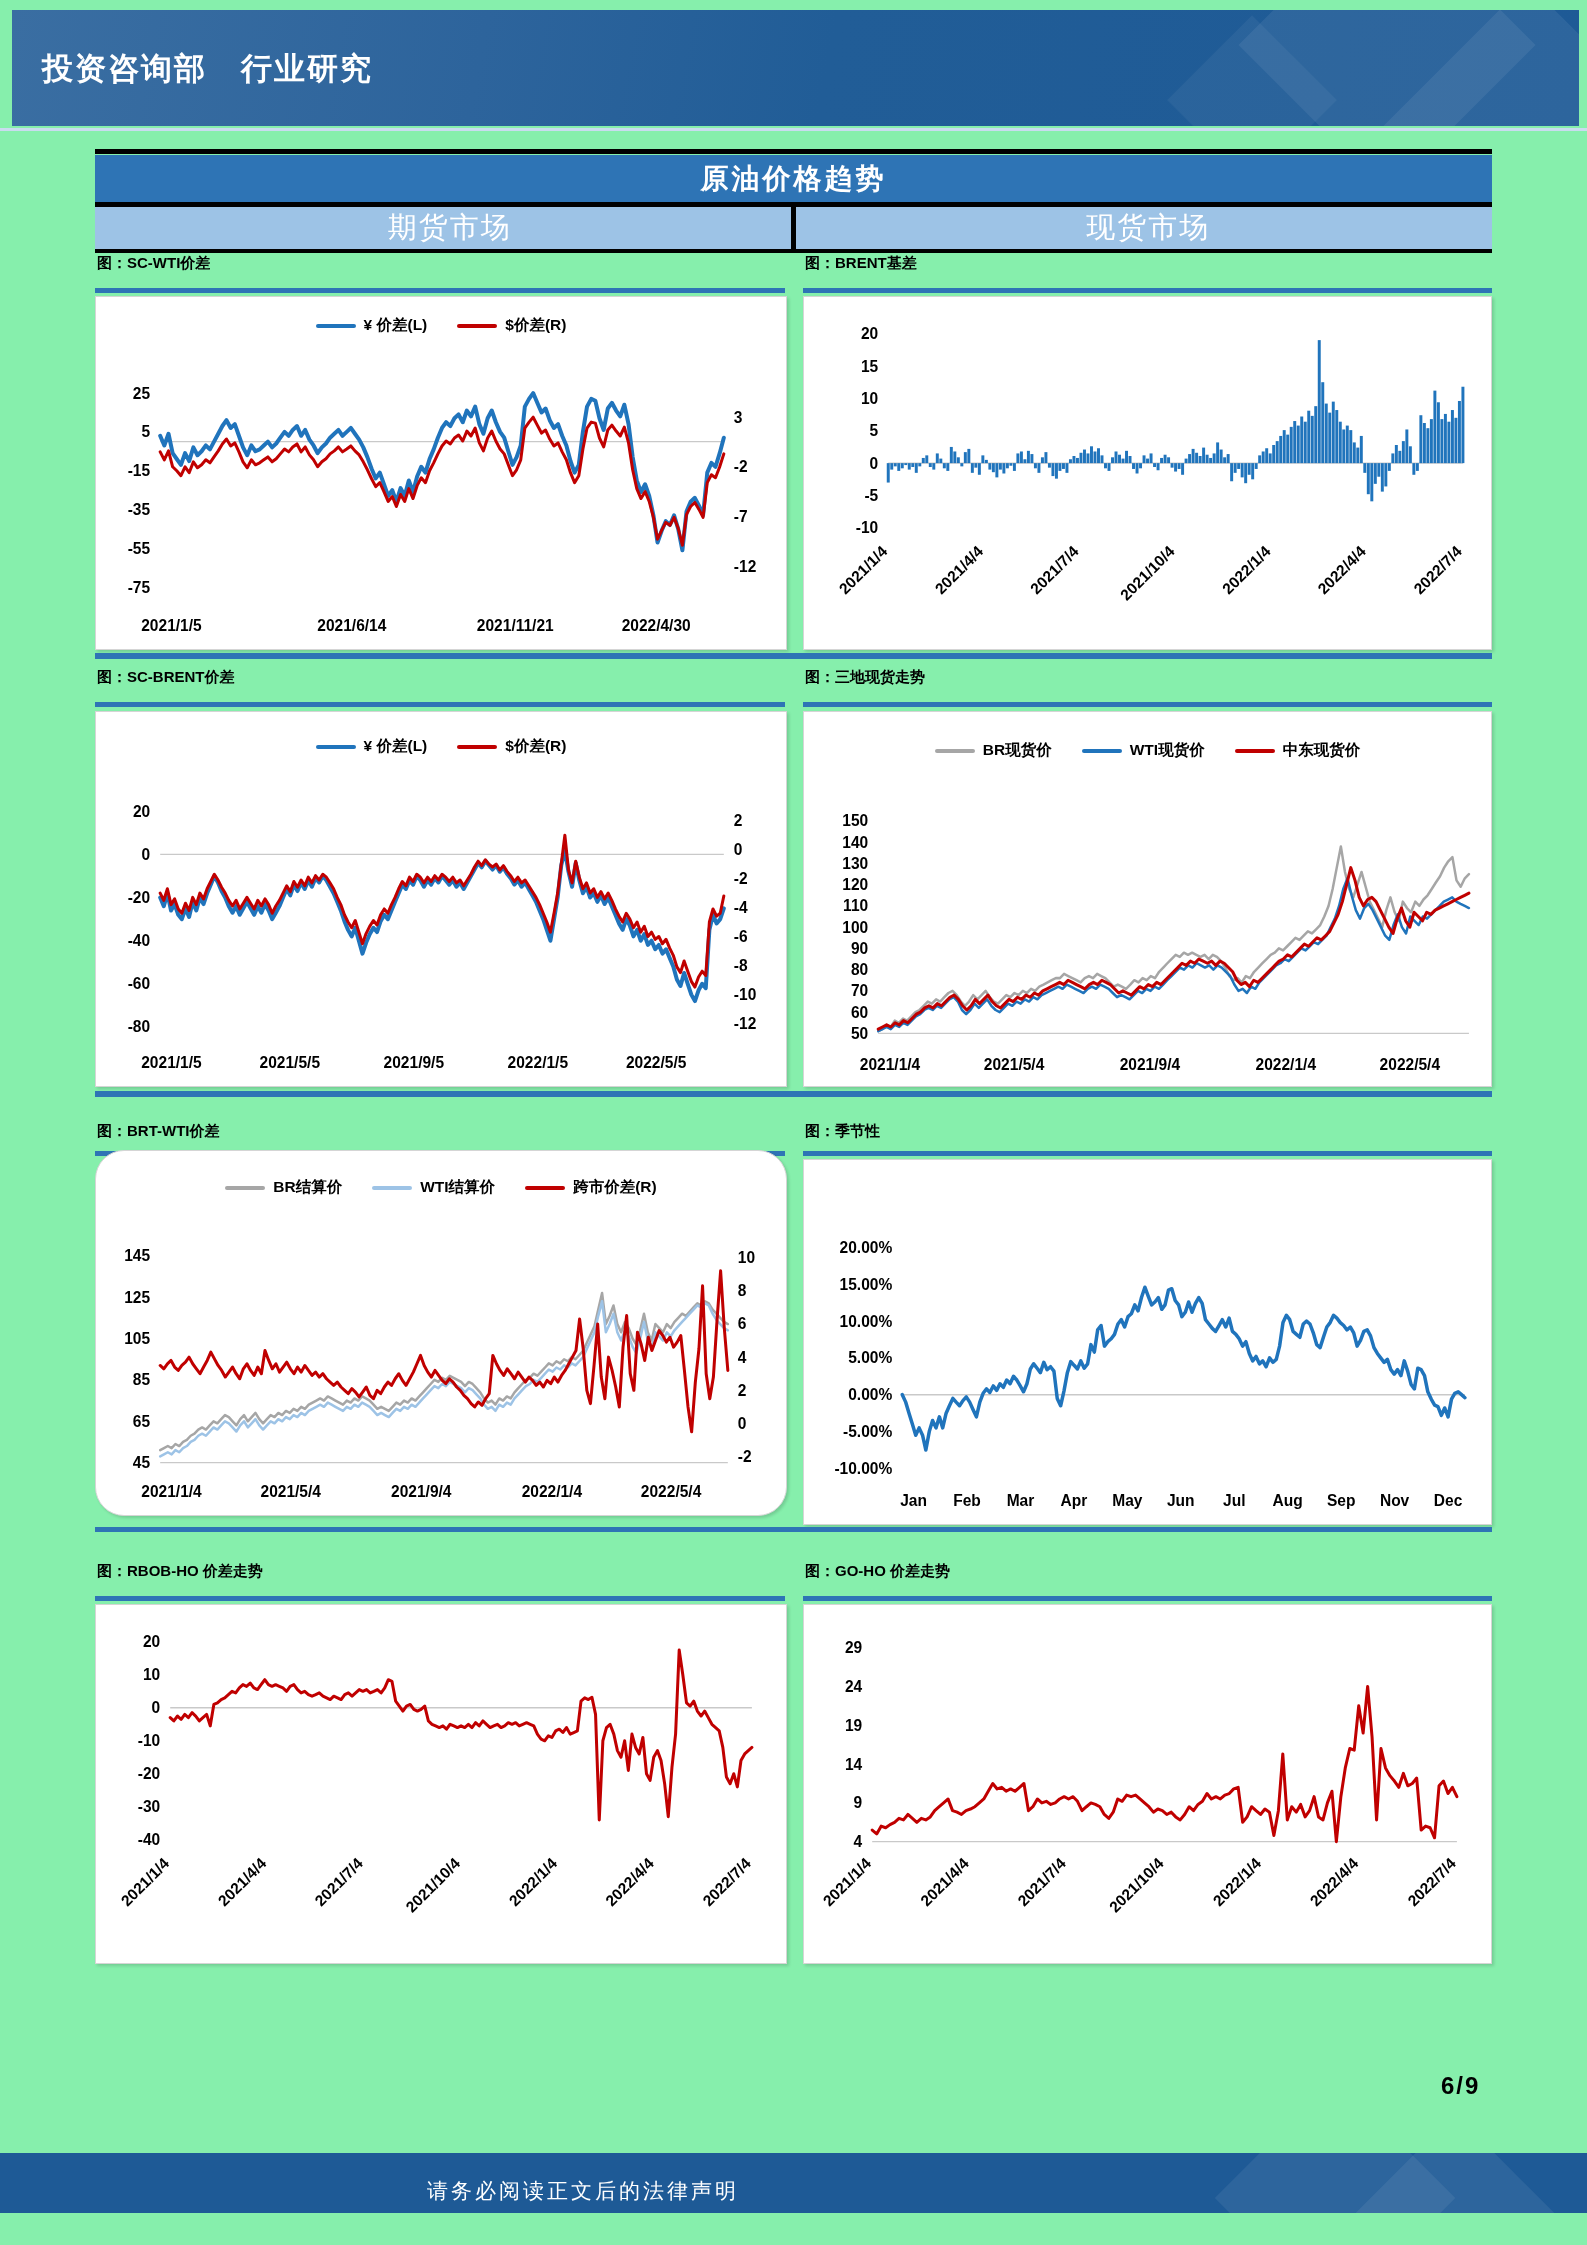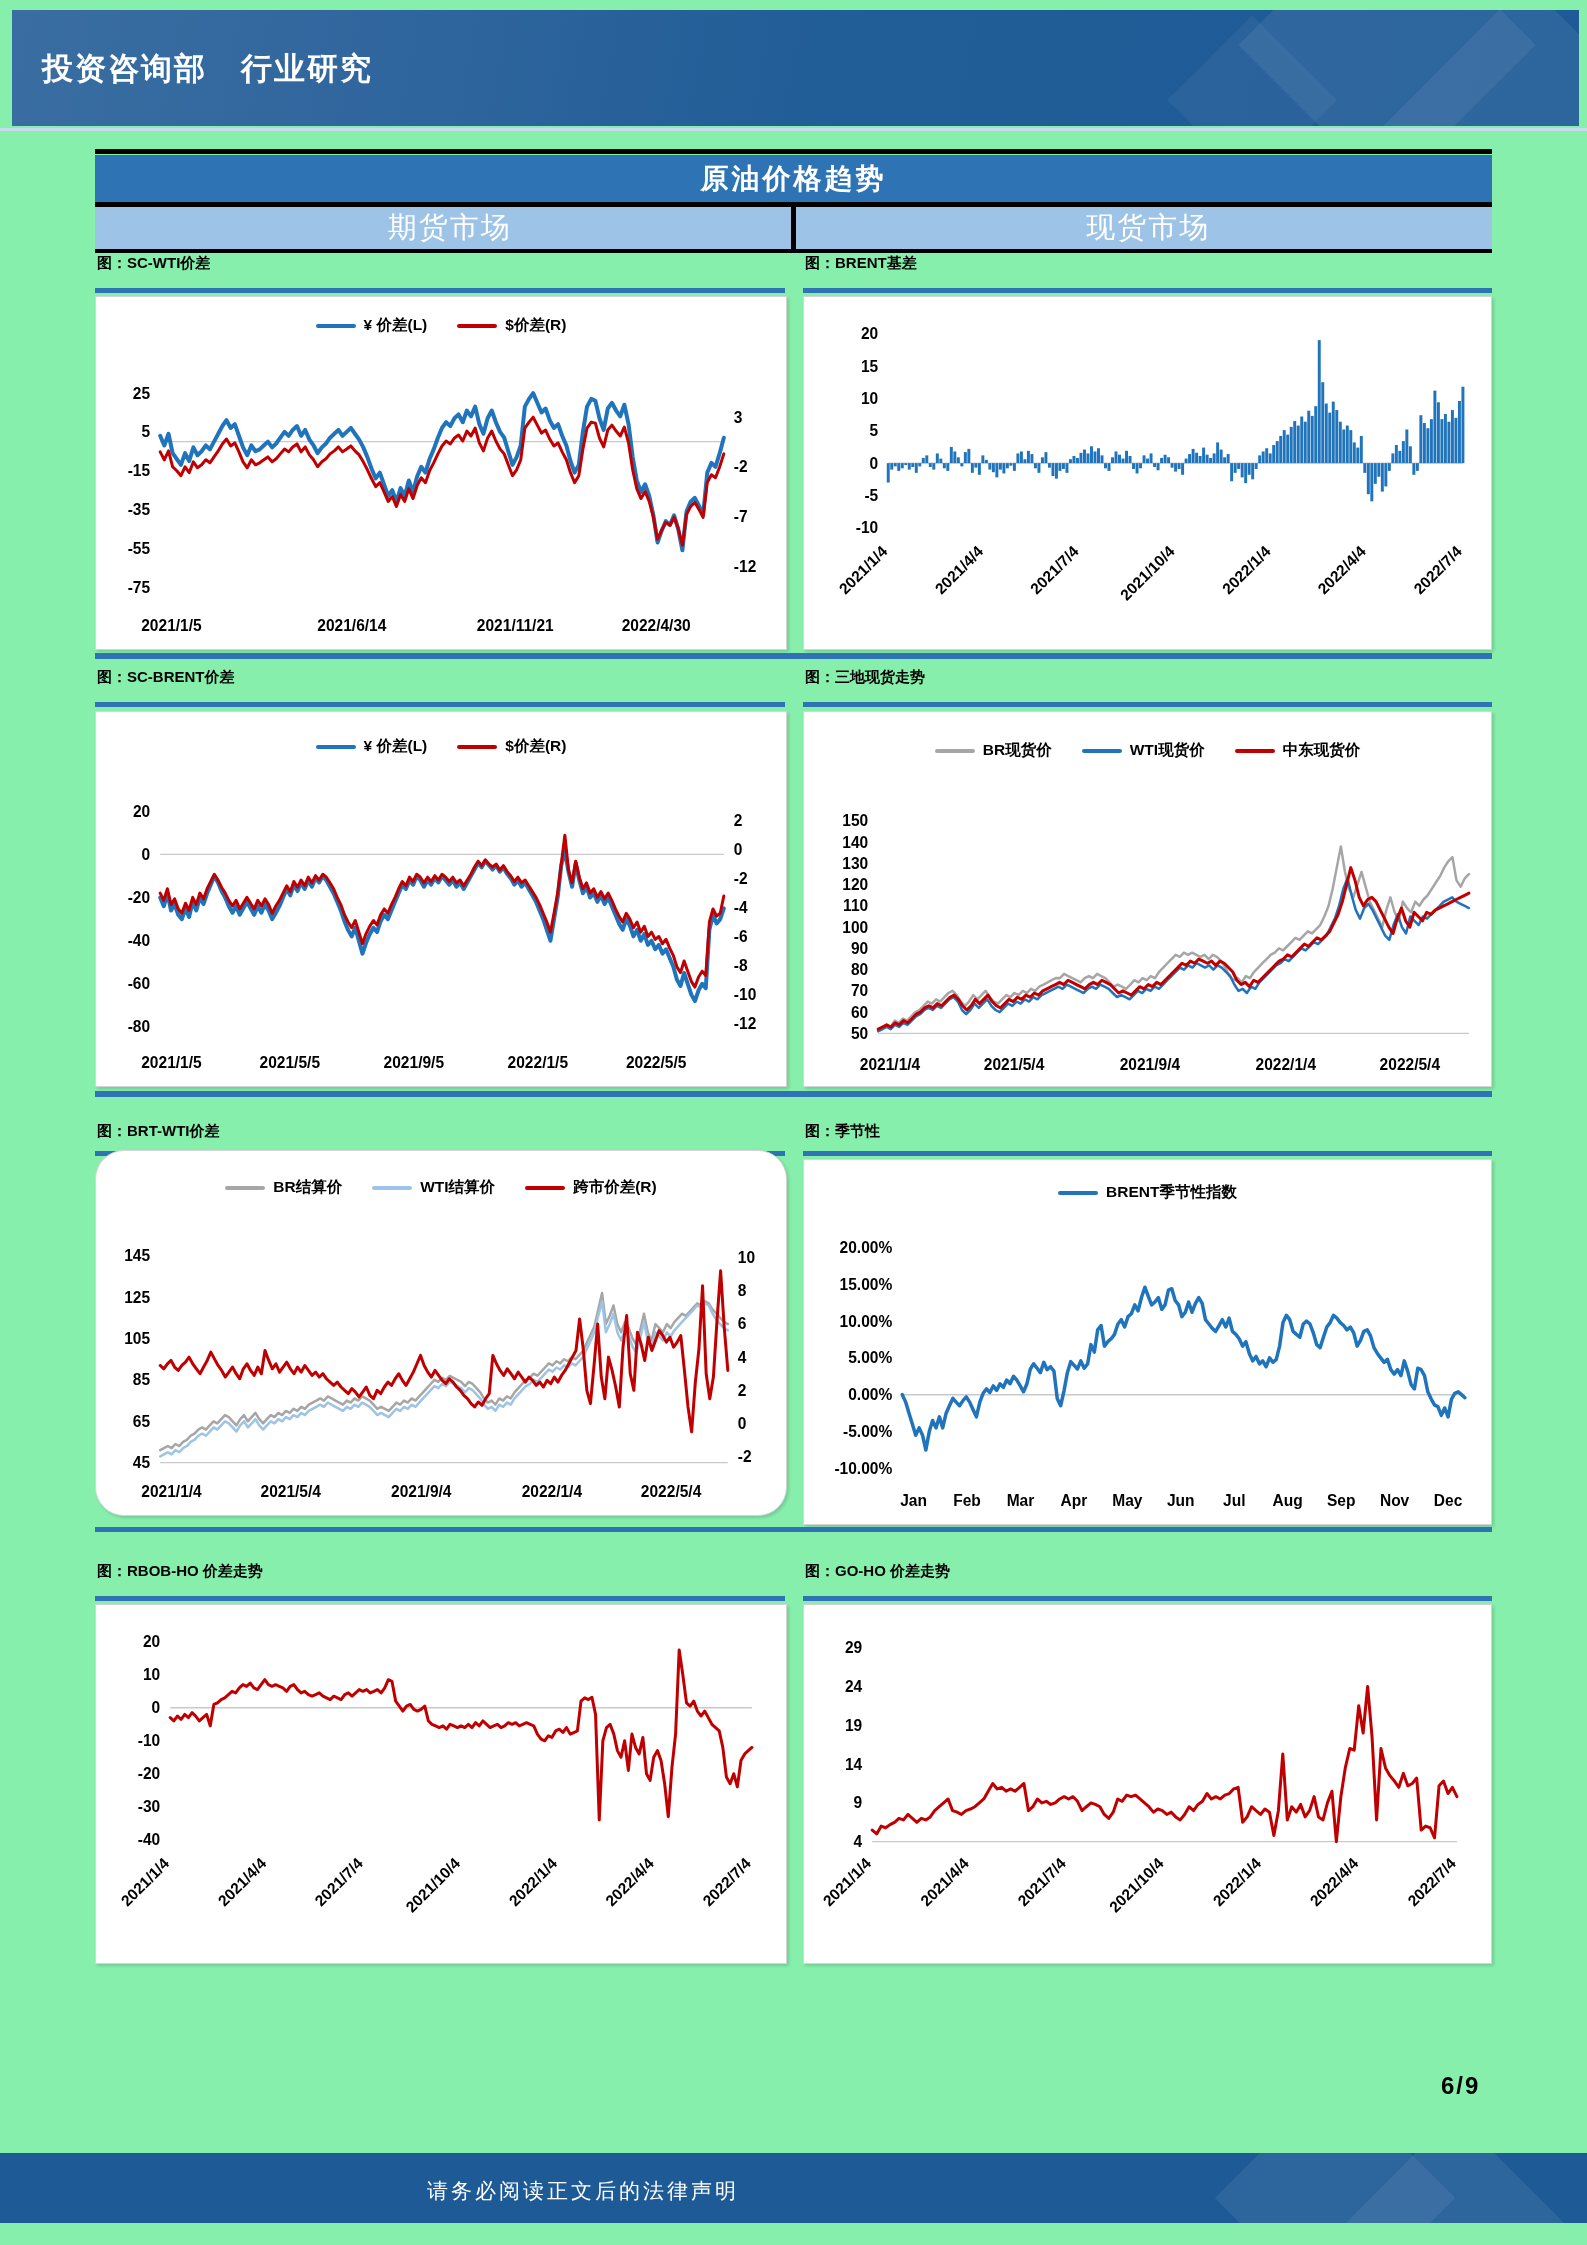--- a/index.html
+++ b/index.html
@@ -35,21 +35,21 @@
   .frame{position:absolute;background:#fff;border:1px solid #d5d5d5;box-shadow:2px 2px 3px rgba(0,0,0,0.14);}
   .frame svg.chart{position:absolute;left:0;top:0;width:100%;height:100%;}
   svg.chart text{font-family:"Liberation Sans",sans-serif;font-weight:bold;font-size:15.5px;fill:#000;}
   .legend{position:absolute;left:0;right:0;display:flex;justify-content:center;gap:30px;
           font-weight:bold;font-size:15.5px;color:#000;z-index:2;}
   .legend .li{display:flex;align-items:center;}
   .legend .sw{display:inline-block;width:40px;height:4px;margin-right:8px;border-radius:2px;}
 
   
   .pagenum{position:absolute;left:1441px;top:2072px;font-weight:bold;font-size:24px;letter-spacing:2px;color:#000;}
-  .footer{position:absolute;left:0;top:2153px;width:1587px;height:70px;background:#1E5A96;overflow:hidden;}
+  .footer{position:absolute;left:0;top:2153px;width:1587px;height:60px;background:#1E5A96;overflow:hidden;}
   .footer-text{position:absolute;left:427px;top:0;height:75px;display:flex;align-items:center;
                color:#fff;font-family:"Liberation Serif",serif;font-size:21px;letter-spacing:3px;}
 </style>
 </head>
 <body>
 
 <div class="page">
 
   <div class="hdr">
     <div class="dia" style="left:1270px;top:-70px;width:210px;height:210px;"></div>
@@ -418,26 +418,20 @@
         <text x="194.18" y="344" text-anchor="middle">2021/5/4</text>
         <text x="324.36" y="344" text-anchor="middle">2021/9/4</text>
         <text x="454.53999999999996" y="344" text-anchor="middle">2022/1/4</text>
         <text x="573.4000000000001" y="344" text-anchor="middle">2022/5/4</text>
       </svg>
   </div>
 
   <div class="cell-title" style="left:805px;top:1122px;">图：季节性</div>
   <div class="title-rule" style="left:803px;top:1151px;width:689px;"></div>
   <div class="frame" style="left:803px;top:1159px;width:687px;height:364px;">
-    <div class="legend" style="top: 22px;">
-        <span class="li">
-          <span class="sw" style="background: rgb(32, 116, 188);"></span>
-          <span>BRENT季节性指数</span>
-        </span>
-      </div>
     <svg class="chart" preserveAspectRatio="none" viewBox="0 0 685 362">
         <line x1="98" x2="659" y1="233.44615384615383" y2="233.44615384615383" stroke="#c9c9c9" stroke-width="1.3"></line>
         <polyline points="98.0,233.4 101.4,240.8 104.7,251.8 108.1,262.7 111.4,273.7 114.8,266.4 118.2,273.7 121.5,288.4 124.9,270.1 128.2,259.1 131.6,266.4 135.0,255.4 138.3,266.4 141.7,251.8 145.0,244.4 148.4,237.1 151.7,240.8 155.1,244.4 158.5,239.3 161.8,235.6 165.2,240.8 168.5,248.1 171.9,255.4 175.3,240.8 178.6,232.0 182.0,227.6 185.3,231.2 188.7,224.7 192.1,229.1 195.4,222.5 198.8,226.1 202.1,218.8 205.5,222.5 208.9,215.1 212.2,218.8 215.6,224.7 218.9,230.5 222.3,222.5 225.7,207.8 229.0,202.7 232.4,207.1 235.7,211.5 239.1,201.2 242.4,208.5 245.8,205.6 249.2,210.0 252.5,237.1 255.9,244.4 259.2,229.8 262.6,211.5 266.0,200.5 269.3,204.2 272.7,207.8 276.0,199.8 279.4,207.1 282.8,202.7 286.1,183.6 289.5,191.0 292.8,169.0 296.2,164.6 299.6,185.1 302.9,180.7 306.3,177.8 309.6,173.4 313.0,163.1 316.4,158.8 319.7,166.1 323.1,155.8 326.4,152.9 329.8,144.1 333.1,150.0 336.5,136.8 339.9,126.5 343.2,135.3 346.6,144.1 349.9,141.2 353.3,136.8 356.7,148.5 360.0,144.1 363.4,129.5 366.7,128.0 370.1,139.7 373.5,144.1 376.8,155.8 380.2,151.4 383.5,141.2 386.9,151.4 390.3,142.6 393.6,136.8 397.0,142.6 400.3,158.8 403.7,163.1 407.1,167.5 410.4,170.5 413.8,164.6 417.1,158.8 420.5,166.1 423.9,157.3 427.2,170.5 430.6,173.4 433.9,177.8 437.3,185.1 440.6,180.7 444.0,192.4 447.4,199.8 450.7,195.4 454.1,202.7 457.4,199.8 460.8,205.6 464.2,196.8 467.5,201.2 470.9,198.3 474.2,185.1 477.6,161.7 481.0,154.4 484.3,158.8 487.7,170.5 491.0,173.4 494.4,176.3 497.8,163.1 501.1,160.2 504.5,163.1 507.8,171.9 511.2,183.6 514.6,186.6 517.9,176.3 521.3,166.1 524.6,161.7 528.0,154.4 531.3,157.3 534.7,161.7 538.1,164.6 541.4,169.0 544.8,166.1 548.1,171.9 551.5,185.1 554.9,179.3 558.2,170.5 561.6,169.0 564.9,174.9 568.3,186.6 571.7,192.4 575.0,196.8 578.4,201.2 581.7,198.3 585.1,208.5 588.5,212.9 591.8,208.5 595.2,214.4 598.5,199.8 601.9,210.0 605.3,223.2 608.6,227.6 612.0,207.1 615.3,208.5 618.7,214.4 622.0,230.5 625.4,237.8 628.8,243.7 632.1,245.2 635.5,254.0 638.8,246.6 642.2,255.4 645.6,237.8 648.9,232.0 652.3,230.5 655.6,233.4 659.0,236.4" fill="none" stroke="#2074BC" stroke-width="3.5" stroke-linejoin="round" stroke-linecap="round"></polyline>
         <text x="88" y="92.48461538461538" text-anchor="end">20.00%</text>
         <text x="88" y="129.1" text-anchor="end">15.00%</text>
         <text x="88" y="165.7153846153846" text-anchor="end">10.00%</text>
         <text x="88" y="202.33076923076922" text-anchor="end">5.00%</text>
         <text x="88" y="238.94615384615383" text-anchor="end">0.00%</text>
         <text x="88" y="275.5615384615385" text-anchor="end">-5.00%</text>
         <text x="88" y="312.1769230769231" text-anchor="end">-10.00%</text>

